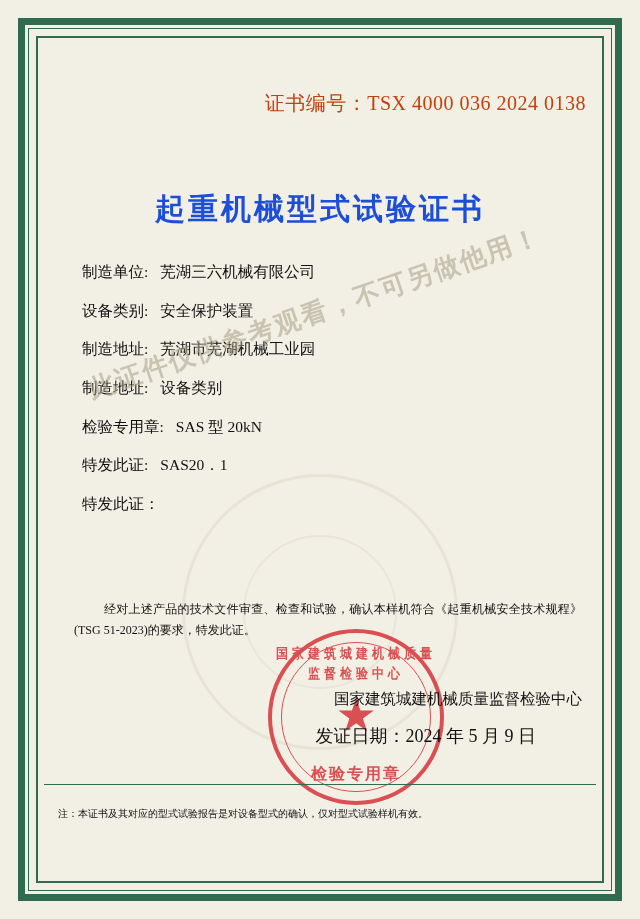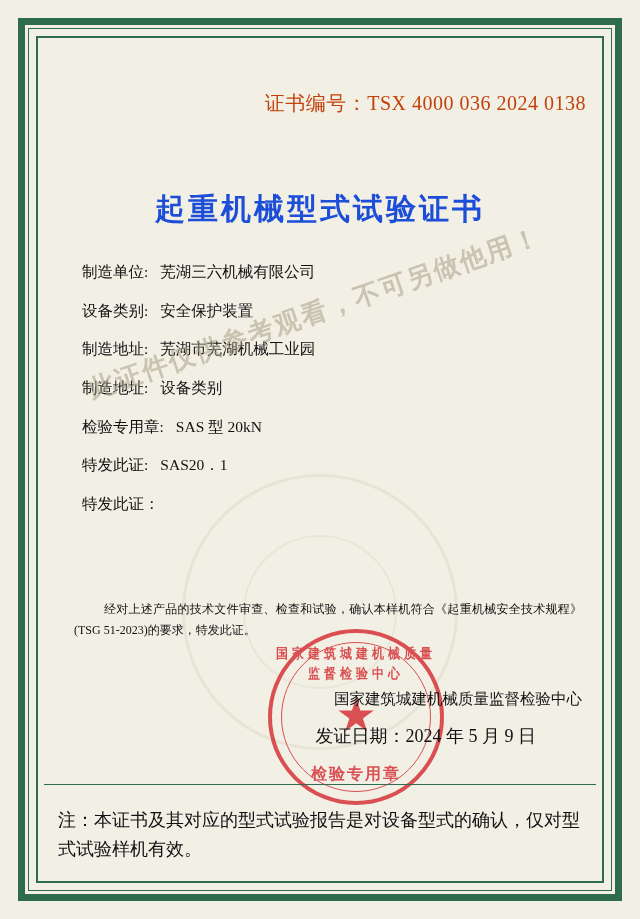--- a/index.html
+++ b/index.html
@@ -240,21 +240,21 @@
     left: 0;
     right: 0;
     top: 740px;
     border-top: 1px solid #2f6b4f;
   }
   .footer-note {
     position: absolute;
     left: 14px;
     right: 14px;
     top: 762px;
-    font-size: 18px;
+    font-size: 10px;
     color: #111111;
     line-height: 1.6;
   }
 </style>
 </head>
 <body>
 
 <div class="certificate">
 
   <div class="border-outer"></div>

